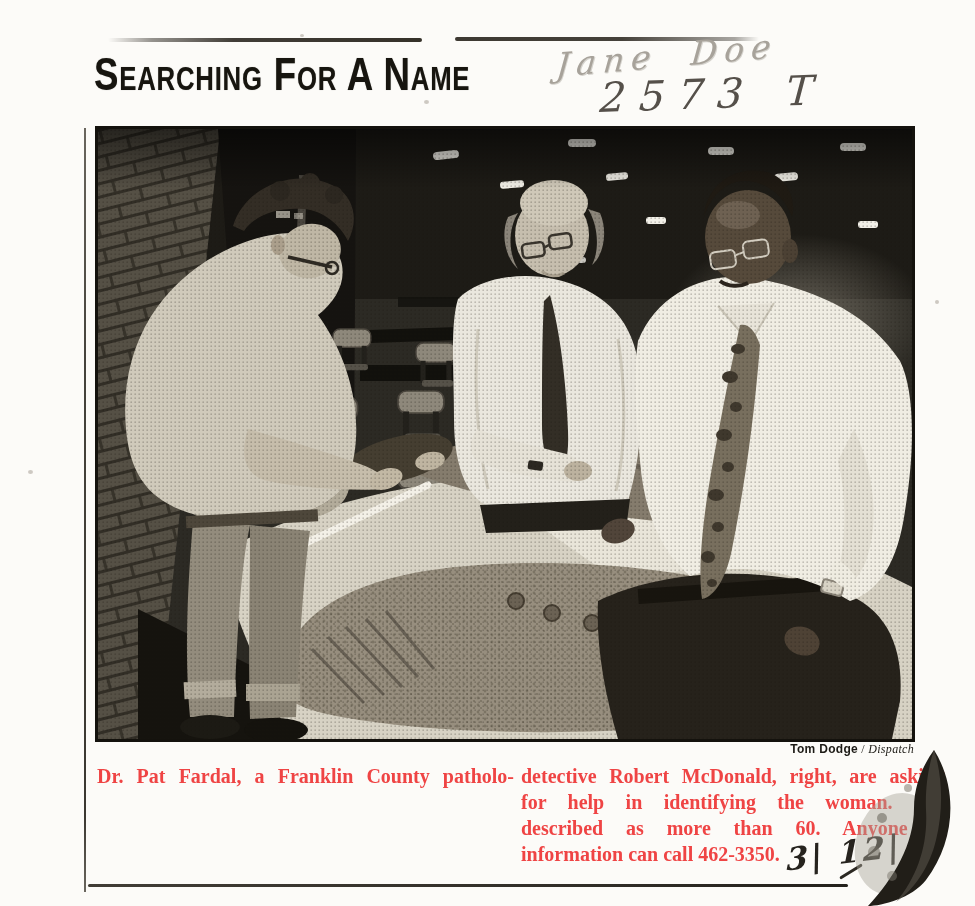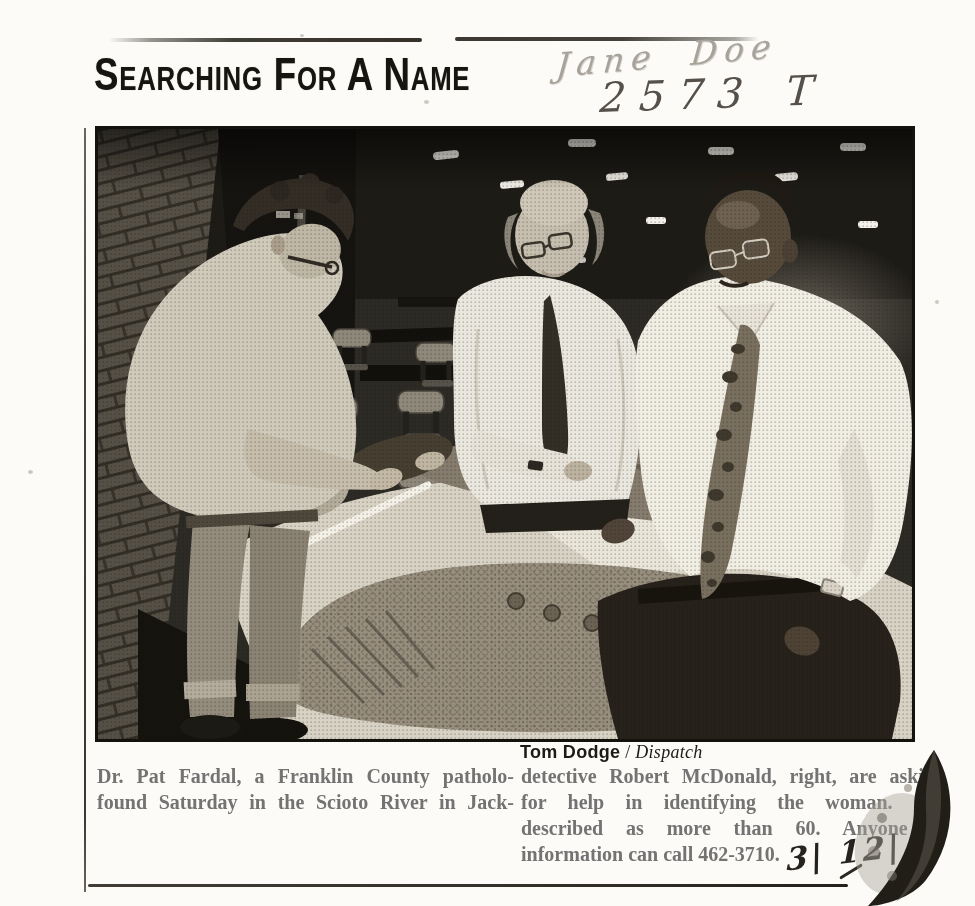--- a/index.html
+++ b/index.html
@@ -55,26 +55,26 @@
 
   
   .photo {
     left:95px; top:126px; width:820px; height:616px;
     border:3px solid #14120d;
     background:#2c2a25;
   }
   .photo svg { display:block; width:100%; height:100%; }
 
   
-  .credit { left:520px; top:742px; width:394px; text-align:left; font-size:18px; color:#1d1b16; letter-spacing:.3px; }
+  .credit { left:520px; top:742px; width:394px; text-align:right; font-size:12px; color:#1d1b16; letter-spacing:.3px; }
   .credit .nm { font-family:"Liberation Sans", sans-serif; font-weight:bold; }
   .credit .src { font-style:italic; }
 
   
-  .caption-col { top:763px; font-weight:bold; font-size:20px; color:#737373; }
+  .caption-col { top:763px; font-weight:bold; font-size:20px; color:#ef4444; }
   .caption-col .cap-line { height:26px; line-height:26px; text-align:justify; text-align-last:justify; white-space:nowrap; }
   .caption-col .cap-line.last { text-align-last:left; }
   .cap-left  { left:97px;  width:417px; }
   .cap-right { left:521px; width:424px; }
 
   
   .speck { background:#b9b4ab; border-radius:50%; opacity:.7; }
 
   .tear { left:838px; top:748px; width:137px; height:158px; z-index:7; }
 </style>
@@ -292,28 +292,27 @@
   <rect width="814" height="60" fill="url(#gTop)"></rect>
 </svg>
 </div>
 
 <div class="abs credit">
   <span class="nm">Tom Dodge</span><span> / </span><span class="src">Dispatch</span>
 </div>
 
 <div class="abs caption-col cap-left">
   <div class="cap-line">Dr. Pat Fardal, a Franklin County patholo-</div>
-  <div class="cap-line">found Saturday in the Scioto River in Jack-</div>
 </div>
 
 <div class="abs caption-col cap-right">
   <div class="cap-line">detective Robert McDonald, right, are asking</div>
   <div class="cap-line">for help in identifying the woman. She</div>
   <div class="cap-line">described as more than 60. Anyone w</div>
-  <div class="cap-line last">information can call 462-3710.</div>
+  <div class="cap-line last">information can call 462-3350.</div>
 </div>
 
 <div class="abs b-rule"></div>
 <div class="abs b-rule-hook"></div>
 <div class="abs hw hw-date">3| 12| 9</div>
 
 <svg class="abs tear" viewBox="0 0 137 158">
   <ellipse cx="58" cy="96" rx="40" ry="52" fill="#a9a399" opacity=".45" transform="rotate(18 58 96)"></ellipse>
   <path d="M96,2 C120,40 118,92 88,132 C74,150 44,158 30,158 C56,130 76,96 76,60 C76,36 86,16 96,2 Z" fill="#211e18"></path>
   <path d="M96,2 C104,26 106,60 98,92 C92,118 76,142 58,154 C80,128 90,96 88,62 C87,38 91,16 96,2 Z" fill="#57524a" opacity=".6"></path>

